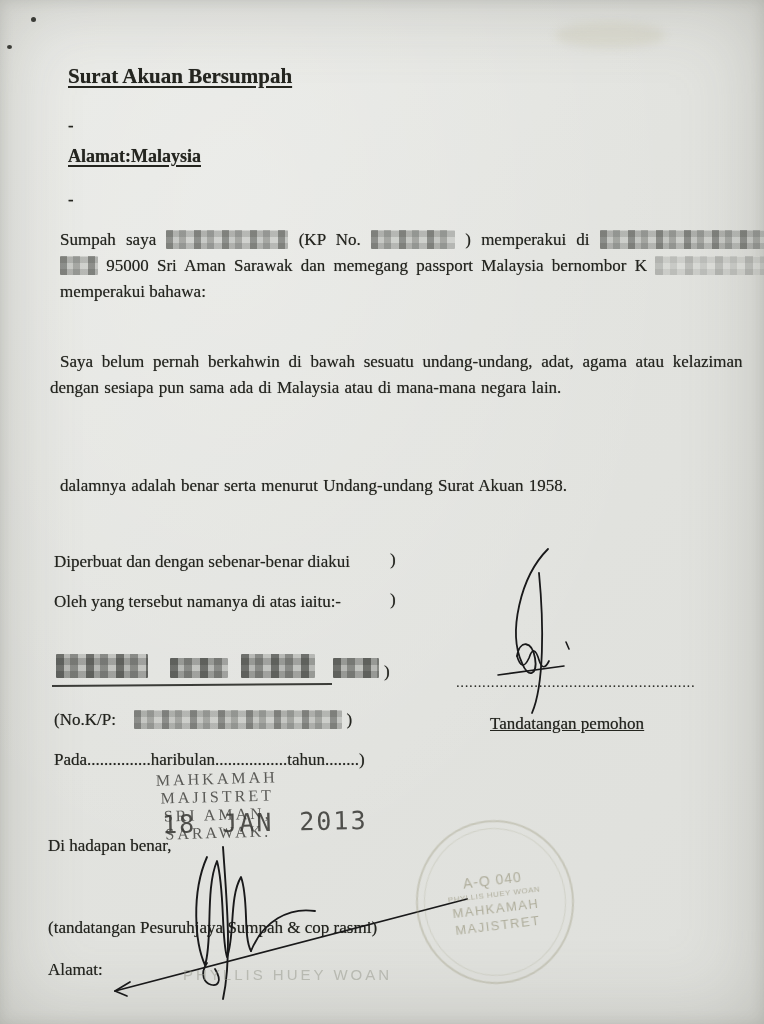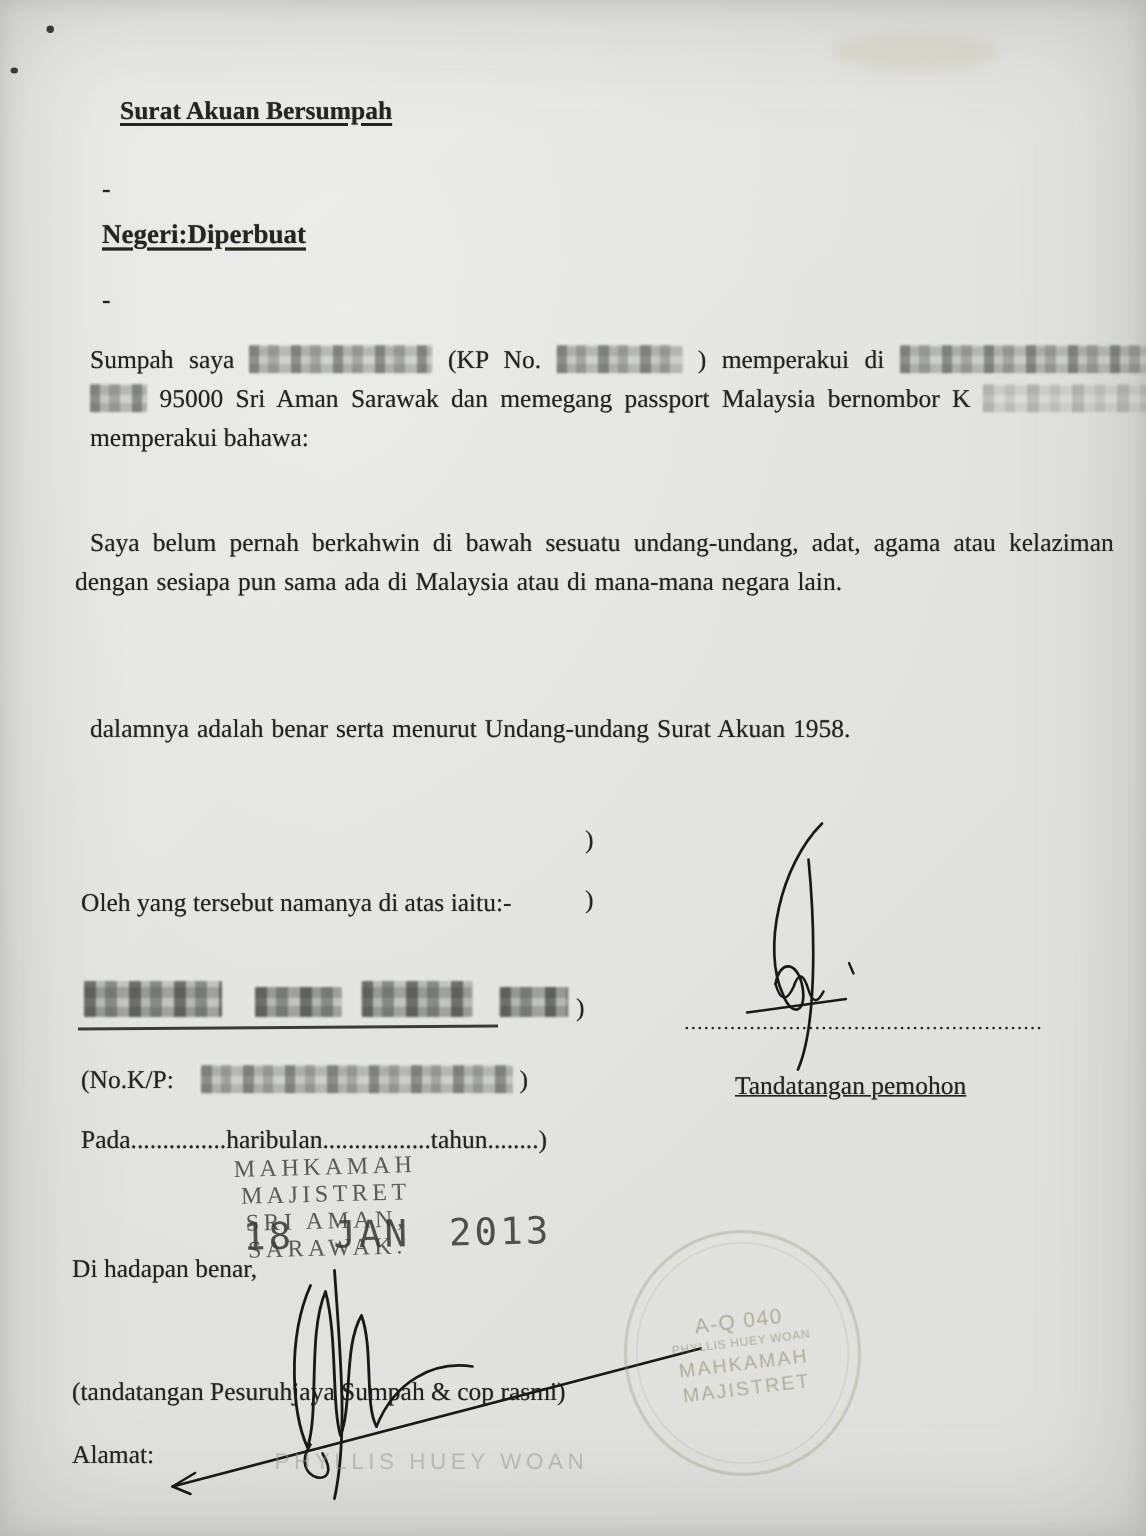--- a/index.html
+++ b/index.html
@@ -80,23 +80,23 @@
 </style>
 </head>
 <body>
 
 <div id="paper">
 
   <div class="speck" style="left:31px; top:17px; width:5px; height:5px;"></div>
   <div class="speck" style="left:7px; top:45px; width:5px; height:4px;"></div>
   <div class="stain"></div>
 
-  <div class="txt bold uline" style="left:80px; top:64px; font-size:17px;">Surat Akuan Bersumpah</div>
+  <div class="txt bold uline" style="left:68px; top:64px; font-size:21px;">Surat Akuan Bersumpah</div>
   <div class="txt bold" style="left:68px; top:116px;">-</div>
-  <div class="txt bold uline" style="left:68px; top:146px; font-size:18px;">Negeri:Diperbuat</div>
+  <div class="txt bold uline" style="left:68px; top:146px; font-size:18px;">Alamat:Malaysia</div>
   <div class="txt bold" style="left:68px; top:190px;">-</div>
 
   <div class="txt" style="left:60px; top:230px; word-spacing:6px;">
     <span>Sumpah saya</span>
     <span class="px" style="width:122px;"></span>
     <span>(KP No.</span>
     <span class="px" style="width:84px;"></span>
     <span>) memperakui di</span>
     <span class="px" style="width:225px;"></span>
   </div>
@@ -106,20 +106,21 @@
     <span class="px px-light" style="width:130px;"></span>
     
   </div>
   <div class="txt" style="left:60px; top:282px;">memperakui bahawa:</div>
 
   <div class="txt" style="left:60px; top:352px; word-spacing:4.5px;">Saya belum pernah berkahwin di bawah sesuatu undang-undang, adat, agama atau kelaziman</div>
   <div class="txt" style="left:50px; top:378px; word-spacing:1px;">dengan sesiapa pun sama ada di Malaysia atau di mana-mana negara lain.</div>
 
   <div class="txt" style="left:60px; top:476px; word-spacing:1px;">dalamnya adalah benar serta menurut Undang-undang Surat Akuan 1958.</div>
 
+  <div class="txt" style="left:54px; top:552px;">Diperbuat dan dengan sebenar-benar diakui</div>
   <div class="txt" style="left:390px; top:550px;">)</div>
 
   <div class="txt" style="left:54px; top:592px;">Oleh yang tersebut namanya di atas iaitu:-</div>
   <div class="txt" style="left:390px; top:590px;">)</div>
 
   <div class="txt" style="left:56px; top:654px;">
     <span class="px px-dark" style="width:92px;"></span>
     <span class="px px-dark" style="width:58px; margin-left:18px; height:20px;"></span>
     <span class="px px-dark" style="width:74px; margin-left:8px;"></span>
     <span class="px px-dark" style="width:46px; margin-left:14px; height:20px;"></span>

